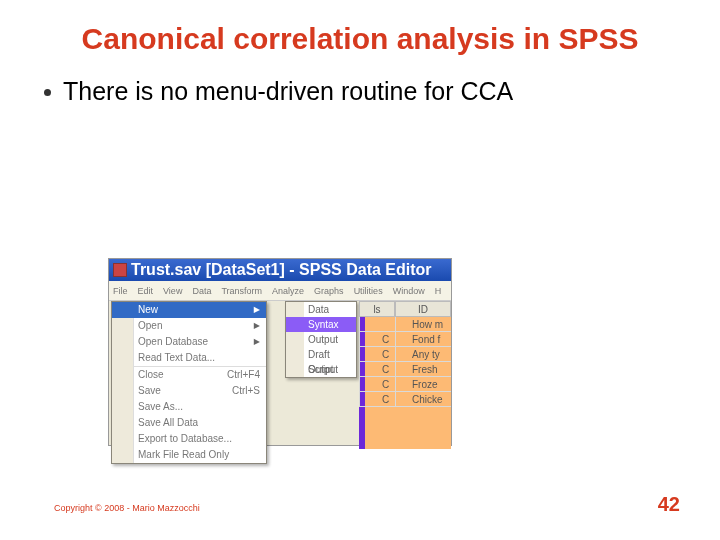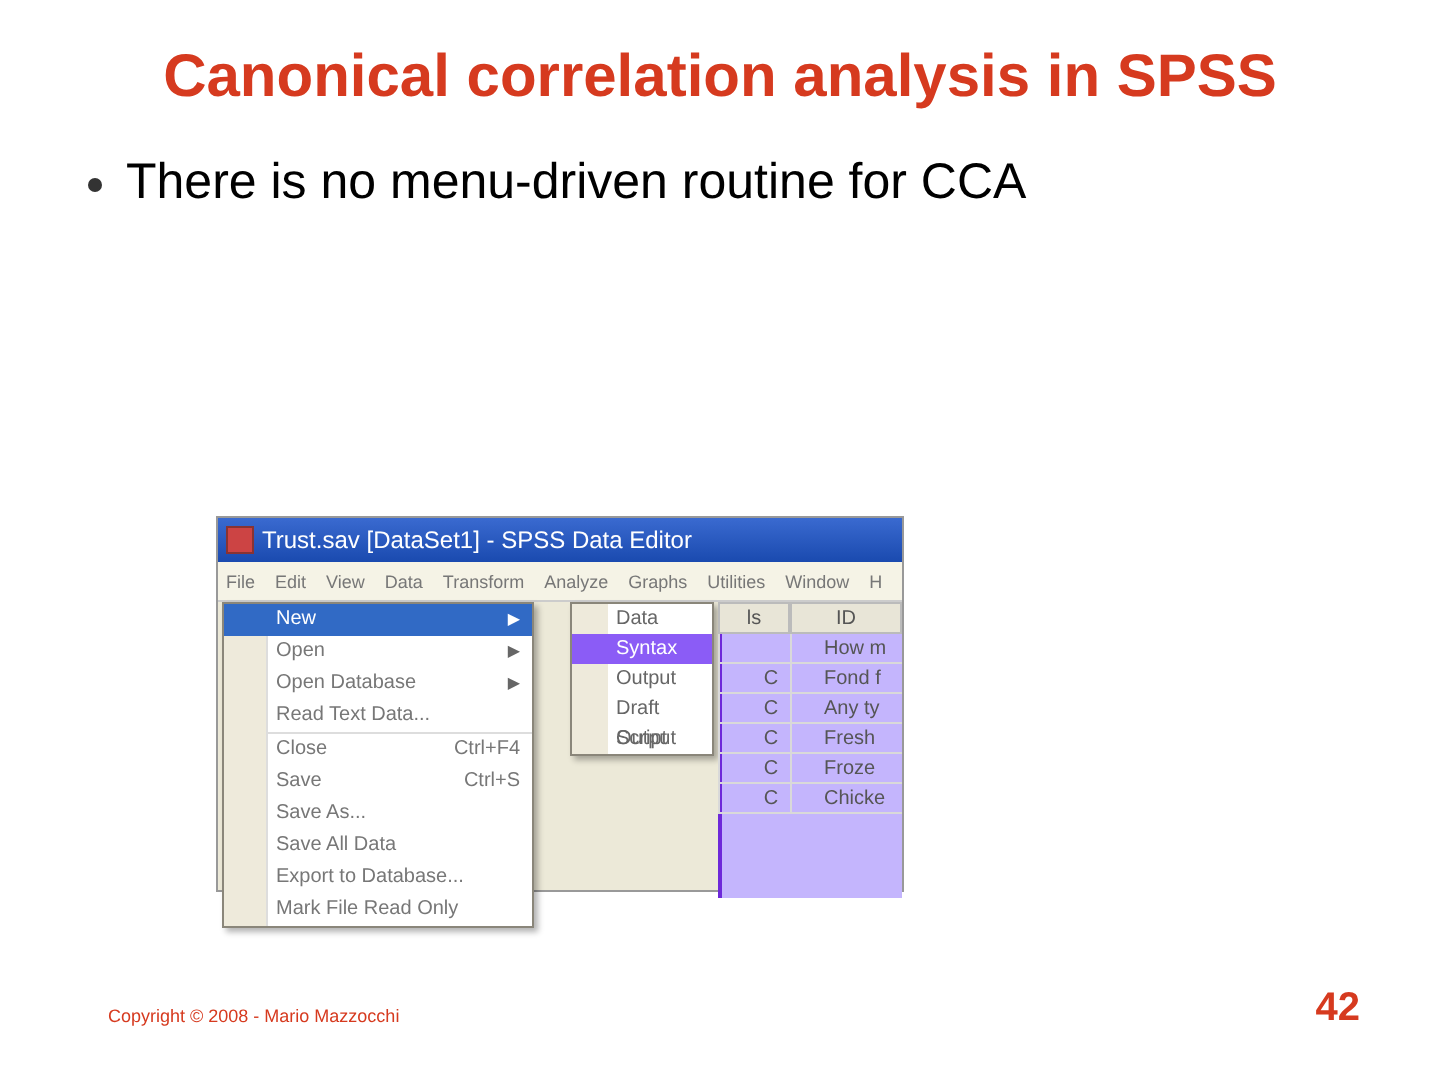--- a/index.html
+++ b/index.html
@@ -63,22 +63,22 @@
   }
   .ss-appicon {
     width: 14px;
     height: 14px;
     background: #c44;
     border: 1px solid #833;
     margin-right: 4px;
   }
   .ss-title {
     color: #fff;
-    font-size: 12px;
-    font-weight: normal;
+    font-size: 16px;
+    font-weight: bold;
   }
   .ss-menubar {
     height: 20px;
     background: #f5f3e6;
     border-bottom: 1px solid #ccc;
     display: flex;
     align-items: center;
     padding-left: 4px;
     gap: 10px;
     font-size: 9px;
@@ -154,22 +154,22 @@
   .submenu-item.sel {
     background:#8b5cf6;
     color:#fff;
   }
   .sheet {
     position:absolute;
     left:250px;
     top:0;
     right:0;
     bottom:0;
-    background:#c4b5fd;
-    border-left:2px solid #6d28d9;
+    background:#fdba74;
+    border-left:6px solid #6d28d9;
   }
   .sheet-col {
     position:absolute;
     right:0;
     top:0;
     width:56px;
     bottom:0;
   }
   .sheet-header {
     height:16px;

